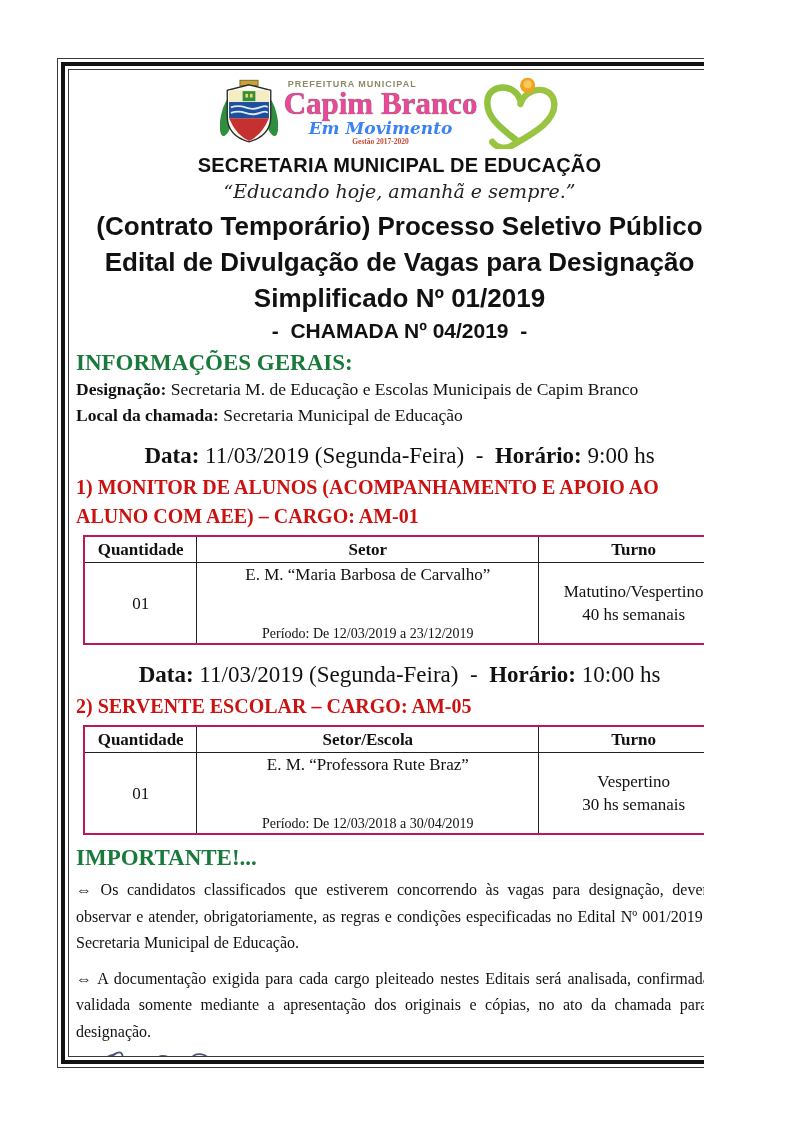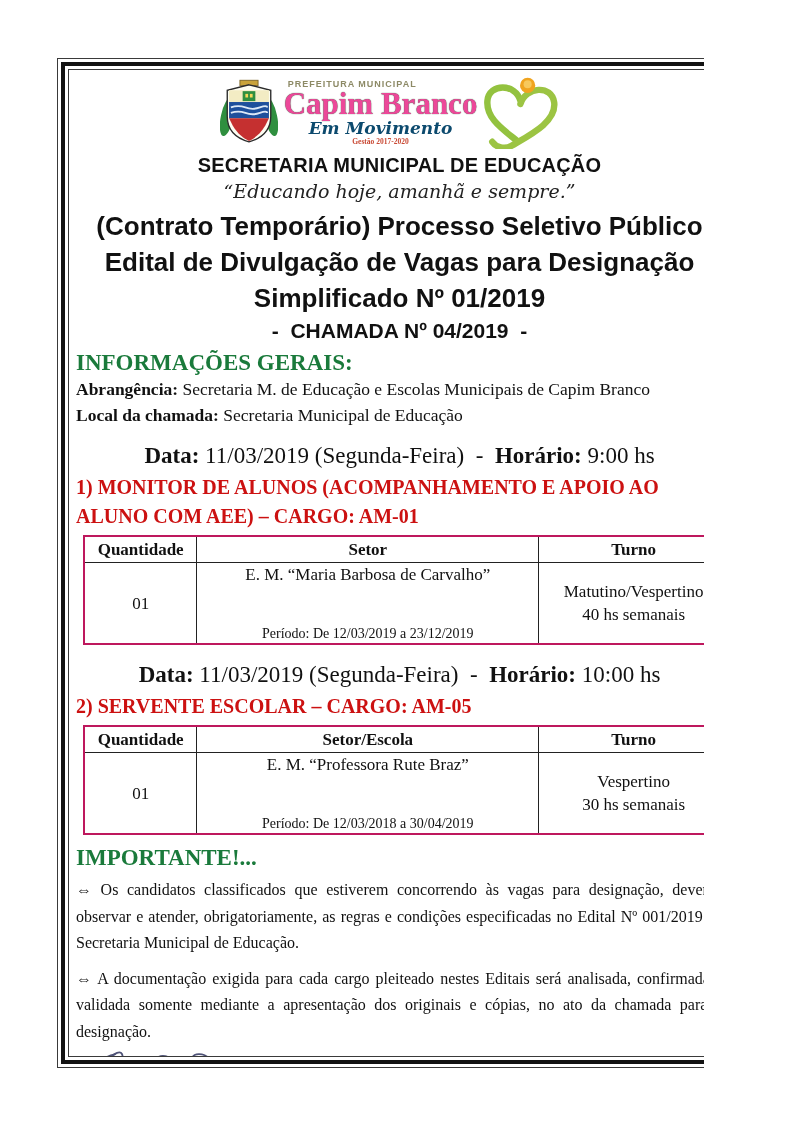--- a/index.html
+++ b/index.html
@@ -14,21 +14,21 @@
 
   .pre{white-space:pre-wrap;}
 
   
   .logo-row{display:flex;justify-content:center;align-items:center;margin-top:2px;height:74px;}
   .logo-text{display:flex;flex-direction:column;align-items:center;z-index:1;position:relative;margin-left:6px;}
   .logo-small{font-family:"Liberation Sans",sans-serif;font-size:9px;font-weight:bold;
               letter-spacing:1px;color:#8d8a66;align-self:flex-start;margin-left:4px;}
   .logo-name{font-size:31px;font-weight:bold;color:#ec4899;line-height:30px;
              text-shadow:0 0 1px #0a4d1e;}
-  .logo-slogan{font-size:17px;font-style:italic;font-weight:bold;color:#0c4a6e;line-height:18px;
+  .logo-slogan{font-size:17px;font-style:italic;font-weight:bold;color:#3b82f6;line-height:18px;
                font-family:"DejaVu Serif",serif;}
   .logo-term{font-size:7.5px;font-weight:bold;color:#c94a35;line-height:9px;}
   .swoosh{margin-left:-16px;z-index:0;}
 
   .secretariat{font-family:"Liberation Sans",sans-serif;font-size:20px;font-weight:bold;
                text-align:center;margin-top:5px;letter-spacing:0.2px;}
   .motto{font-family:"DejaVu Serif",serif;font-style:italic;font-size:19px;text-align:center;
          margin-top:3px;color:#222;}
 
   .main-title{font-family:"Liberation Sans",sans-serif;font-size:26px;font-weight:bold;
@@ -107,21 +107,21 @@
     <div class="motto">“Educando hoje, amanhã e sempre.”</div>
 
     <div class="main-title">
       <div>(Contrato Temporário) Processo Seletivo Público</div>
       <div>Edital de Divulgação de Vagas para Designação</div>
       <div>Simplificado Nº 01/2019</div>
     </div>
     <div class="call-line pre">-  CHAMADA Nº 04/2019  -</div>
 
     <div class="info-heading">INFORMAÇÕES GERAIS:</div>
-    <div class="info-line"><b>Abrangência:</b><span class="pre"> Secretaria M. de Educação e Escolas Municipais de Capim Branco</span></div>
+    <div class="info-line"><b>Designação:</b><span class="pre"> Secretaria M. de Educação e Escolas Municipais de Capim Branco</span></div>
     <div class="info-line"><b>Local da chamada:</b><span class="pre"> Secretaria Municipal de Educação</span></div>
 
     <div class="sec1">
       <div class="data-line"><b>Data:</b><span class="pre"> 11/03/2019 (Segunda-Feira)</span><span class="pre">  -  </span><b>Horário:</b><span class="pre"> 9:00 hs</span></div>
       <div class="job-heading">1) MONITOR DE ALUNOS (ACOMPANHAMENTO E APOIO AO ALUNO COM AEE) – CARGO: AM-01</div>
       <table class="vac">
         <colgroup>
                   <col class="col-q">
                   <col class="col-s">
                   <col class="col-t">

